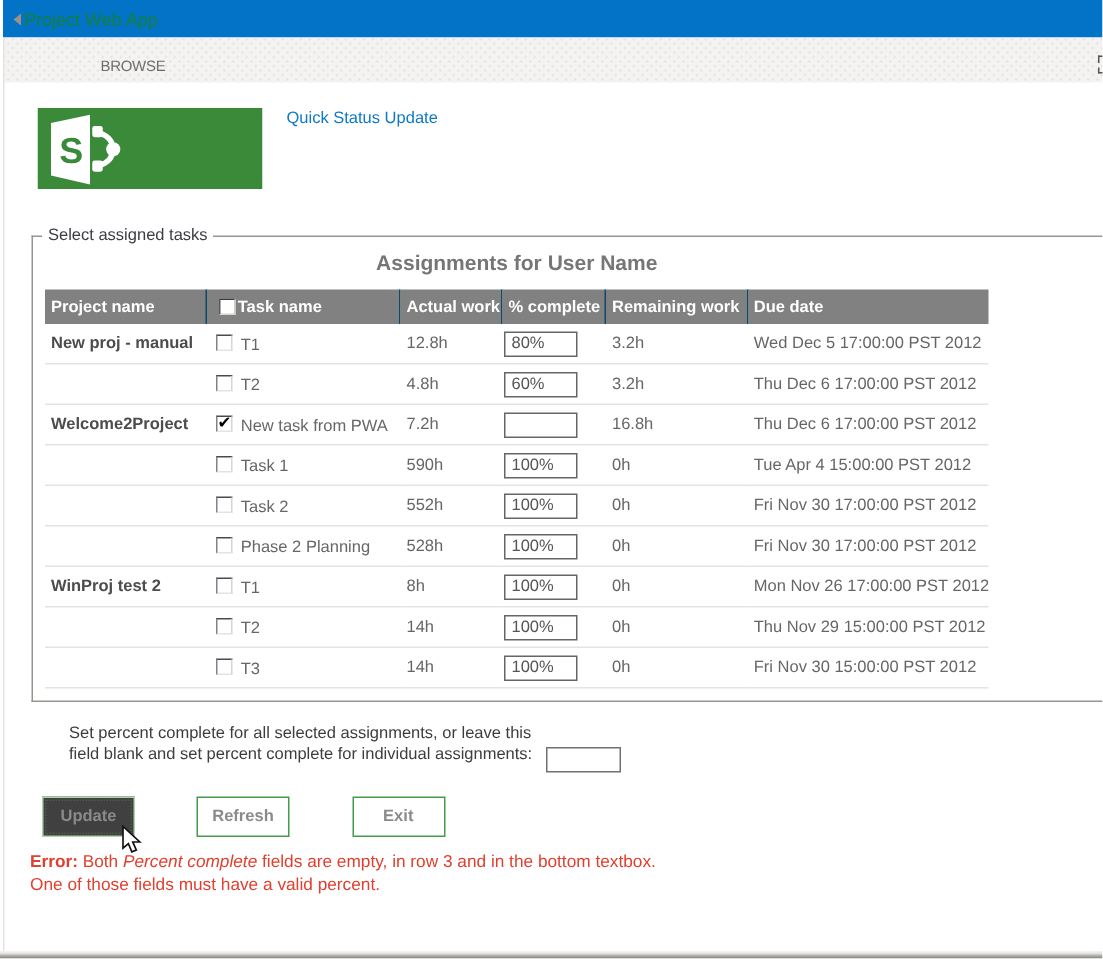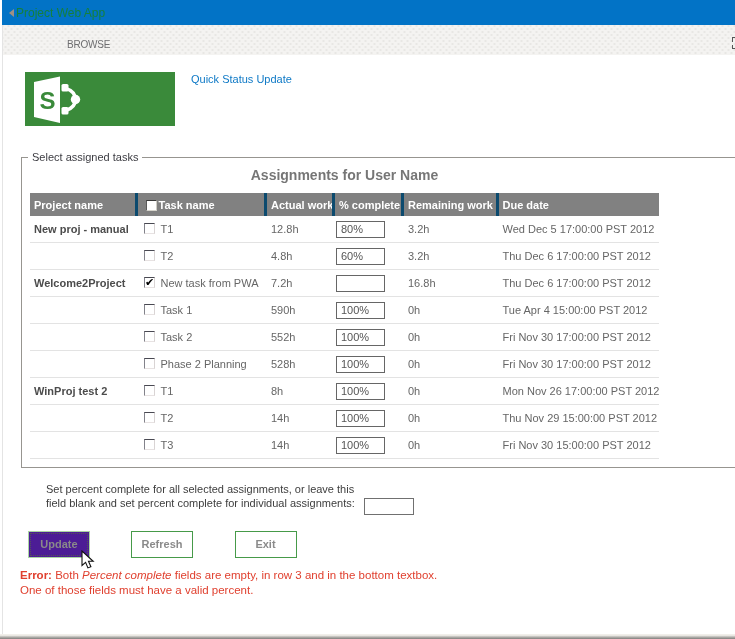--- a/index.html
+++ b/index.html
@@ -26,21 +26,21 @@
   #qsu{left:191px;top:72.5px;font-size:11px;color:#0e79c6;}
   
   #fs{left:21px;top:157px;width:714px;height:311px;border:1px solid #979590;border-right:none;box-sizing:border-box;}
   #legend{left:28px;top:151px;background:#fff;padding:0 4px;font-size:11px;color:#3c3c42;}
   #heading{left:30px;top:167px;width:629px;text-align:center;font-size:14px;font-weight:bold;color:#767676;}
   
   #tbl{left:30px;top:193px;border-collapse:separate;border-spacing:0;table-layout:fixed;width:629px;font-size:11px;}
   #tbl col.c1{width:107.5px;} #tbl col.c2{width:129.5px;} #tbl col.c3{width:68px;}
   #tbl col.c4{width:69px;} #tbl col.c5{width:94.5px;} #tbl col.c6{width:160.5px;}
   #tbl th{background:#818181;color:#fff;font-weight:bold;text-align:left;
-     height:23px;padding:0 0 0 4px;border-right:3px solid #0c4a6e;box-sizing:border-box;
+     height:23px;padding:0 0 0 4px;border-right:1px solid #0c4a6e;box-sizing:border-box;
      font-size:11px;white-space:nowrap;overflow:hidden;}
   #tbl th:last-child{border-right:none;}
   #tbl td{height:27px;padding:0 0 0 4px;border-bottom:1px solid #e3e3e3;
      color:#666;box-sizing:border-box;white-space:nowrap;overflow:hidden;vertical-align:middle;}
   #tbl td.proj{font-weight:bold;color:#4c4c4c;}
   #tbl td.pct{padding:0;}
   .cb{display:inline-block;width:9px;height:9px;background:#fff;
      border-top:1px solid #494952;border-left:1px solid #82828a;
      border-right:1px solid #d9d4d4;border-bottom:1px solid #e7e2e2;
      vertical-align:-1px;margin:0 6px 0 2px;position:relative;}
@@ -51,21 +51,21 @@
      vertical-align:-2px;margin:0 2px 0 4px;}
   .pin{display:inline-block;width:42.5px;height:15px;border:1px solid #666;background:#fff;
      font-size:11px;color:#555;padding:0 0 0 4px;line-height:15px;margin-left:1px;vertical-align:middle;}
   
   .lbl{font-size:11px;color:#3d3d3d;}
   #lbl1{left:46px;top:483px;}
   #lbl2{left:46px;top:497px;}
   #bottominput{left:364px;top:498px;width:48px;height:15px;border:1px solid #707070;background:#fff;}
   .btn{position:absolute;box-sizing:border-box;width:62px;height:27px;border:1.5px solid #469a49;
      background:#fff;font-weight:bold;font-size:11px;color:#8a8a8a;text-align:center;line-height:24px;}
-  #btnU{left:28px;top:531px;background:#4c1d95;border-color:#abd5a2;}
+  #btnU{left:28px;top:531px;background:#404040;border-color:#abd5a2;}
   #btnU .foc{position:absolute;left:1px;top:1px;right:1px;bottom:1px;border:1px dotted #555;}
   #btnR{left:131px;top:531px;}
   #btnE{left:234.5px;top:531px;}
   #cursor{left:81px;top:549.5px;}
   .err{font-size:11.5px;color:#e0402f;}
   #err1{left:20px;top:569px;}
   #err2{left:20px;top:584px;}
   #err3{left:20px;top:610px;}
   #bottomstrip{left:0;top:634px;width:735px;height:5px;
      background:linear-gradient(180deg,#f5f3ee 0%,#e9e7e2 30%,#b2b0ac 62%,#817f7d 100%);}

